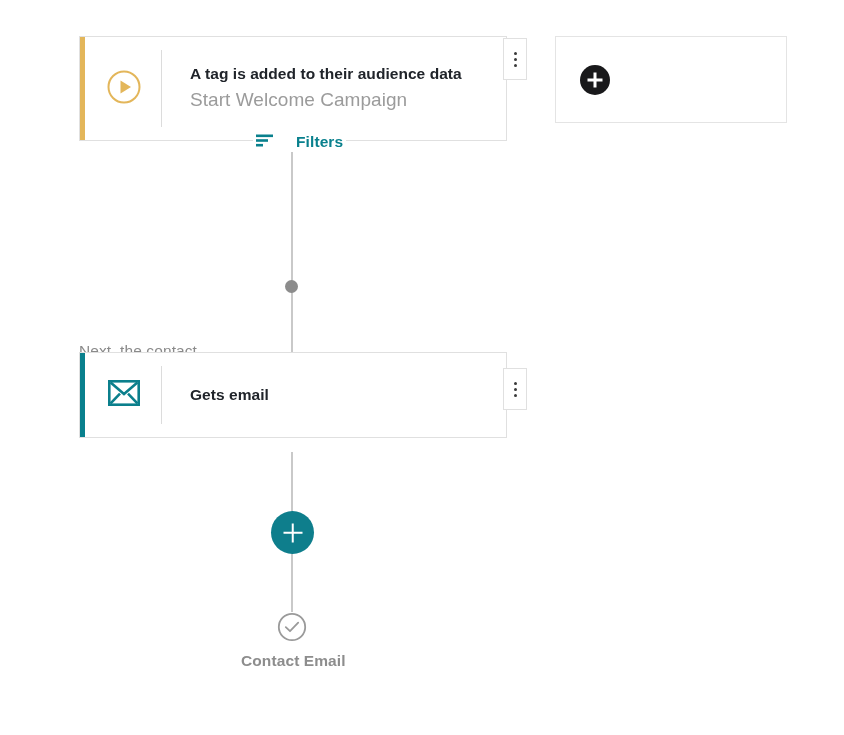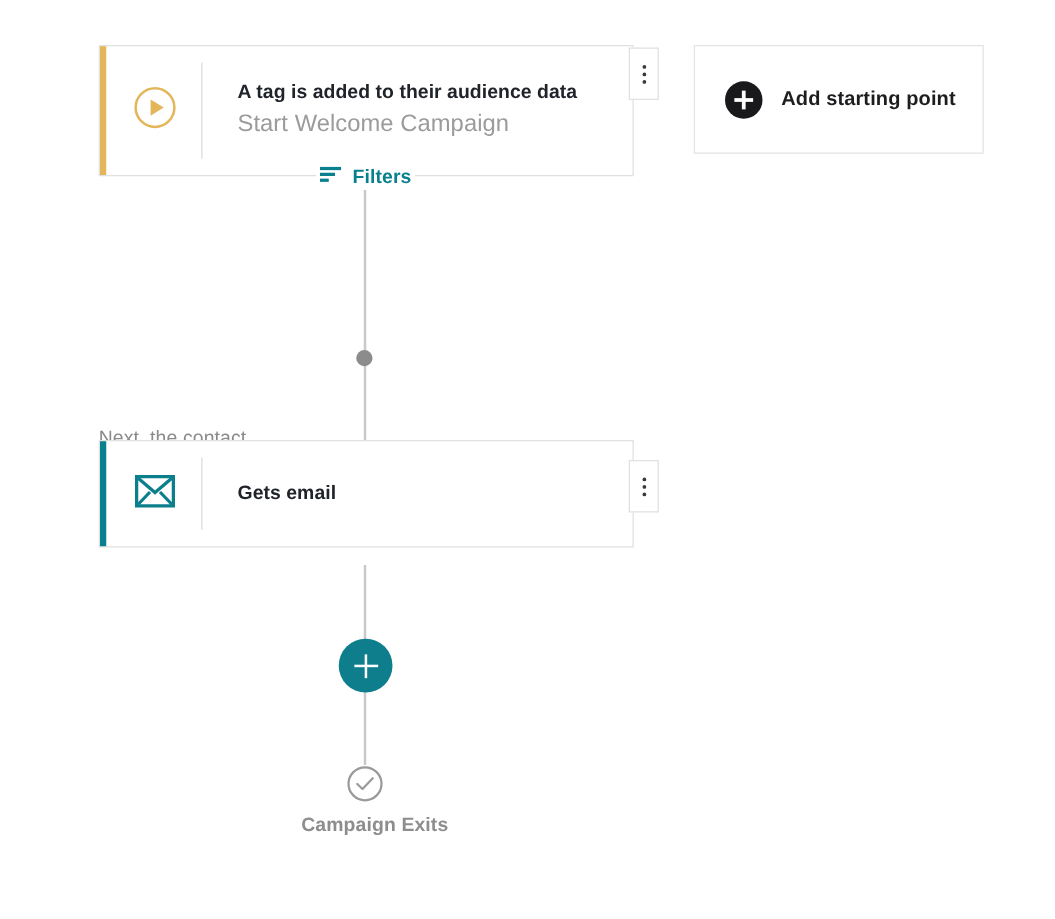--- a/index.html
+++ b/index.html
@@ -191,21 +191,21 @@
     white-space: nowrap;
   }
 
   
   .filters-link {
     position: absolute;
     left: 253px;
     top: 132px;
     display: flex;
     align-items: center;
-    gap: 9px;
+    gap: 23px;
     cursor: pointer;
     background: #ffffff;
     padding: 1px 3px;
     z-index: 3;
   }
   .filters-label {
     font-size: 15.5px;
     font-weight: bold;
     color: #09808d;
     letter-spacing: .1px;
@@ -287,21 +287,20 @@
   </div>
 
   <div class="kebab kebab-trigger">
     <span></span>
     <span></span>
     <span></span>
   </div>
 
   <div class="add-start">
     <div class="plus-black"></div>
-    <div class="add-start-label">Add starting point</div>
   </div>
 
   <div class="filters-link">
     <span>
       <svg width="17" height="13" viewBox="0 0 17 13" aria-hidden="true">
         <rect x="0" y="0.5" width="17" height="2.6" fill="#09808d"></rect>
         <rect x="0" y="5.2" width="12" height="2.6" fill="#09808d"></rect>
         <rect x="0" y="9.9" width="7" height="2.6" fill="#09808d"></rect>
       </svg>
     </span>
@@ -333,15 +332,15 @@
   </div>
 
   <div class="add-node"></div>
 
   <div class="exit-icon">
     <svg width="30" height="30" viewBox="0 0 30 30" aria-hidden="true">
       <circle cx="15" cy="15" r="13.2" fill="#ffffff" stroke="#9a9a9a" stroke-width="1.8"></circle>
       <path d="M8.8 15.2 L13 19.2 L21.2 10.6" fill="none" stroke="#9a9a9a" stroke-width="1.8" stroke-linecap="round" stroke-linejoin="round"></path>
     </svg>
   </div>
-  <div class="exit-label-inner">Campaign Exits</div>
+  <div class="exit-label-inner">Contact Email</div>
 
 </div>
 
 </body></html>

